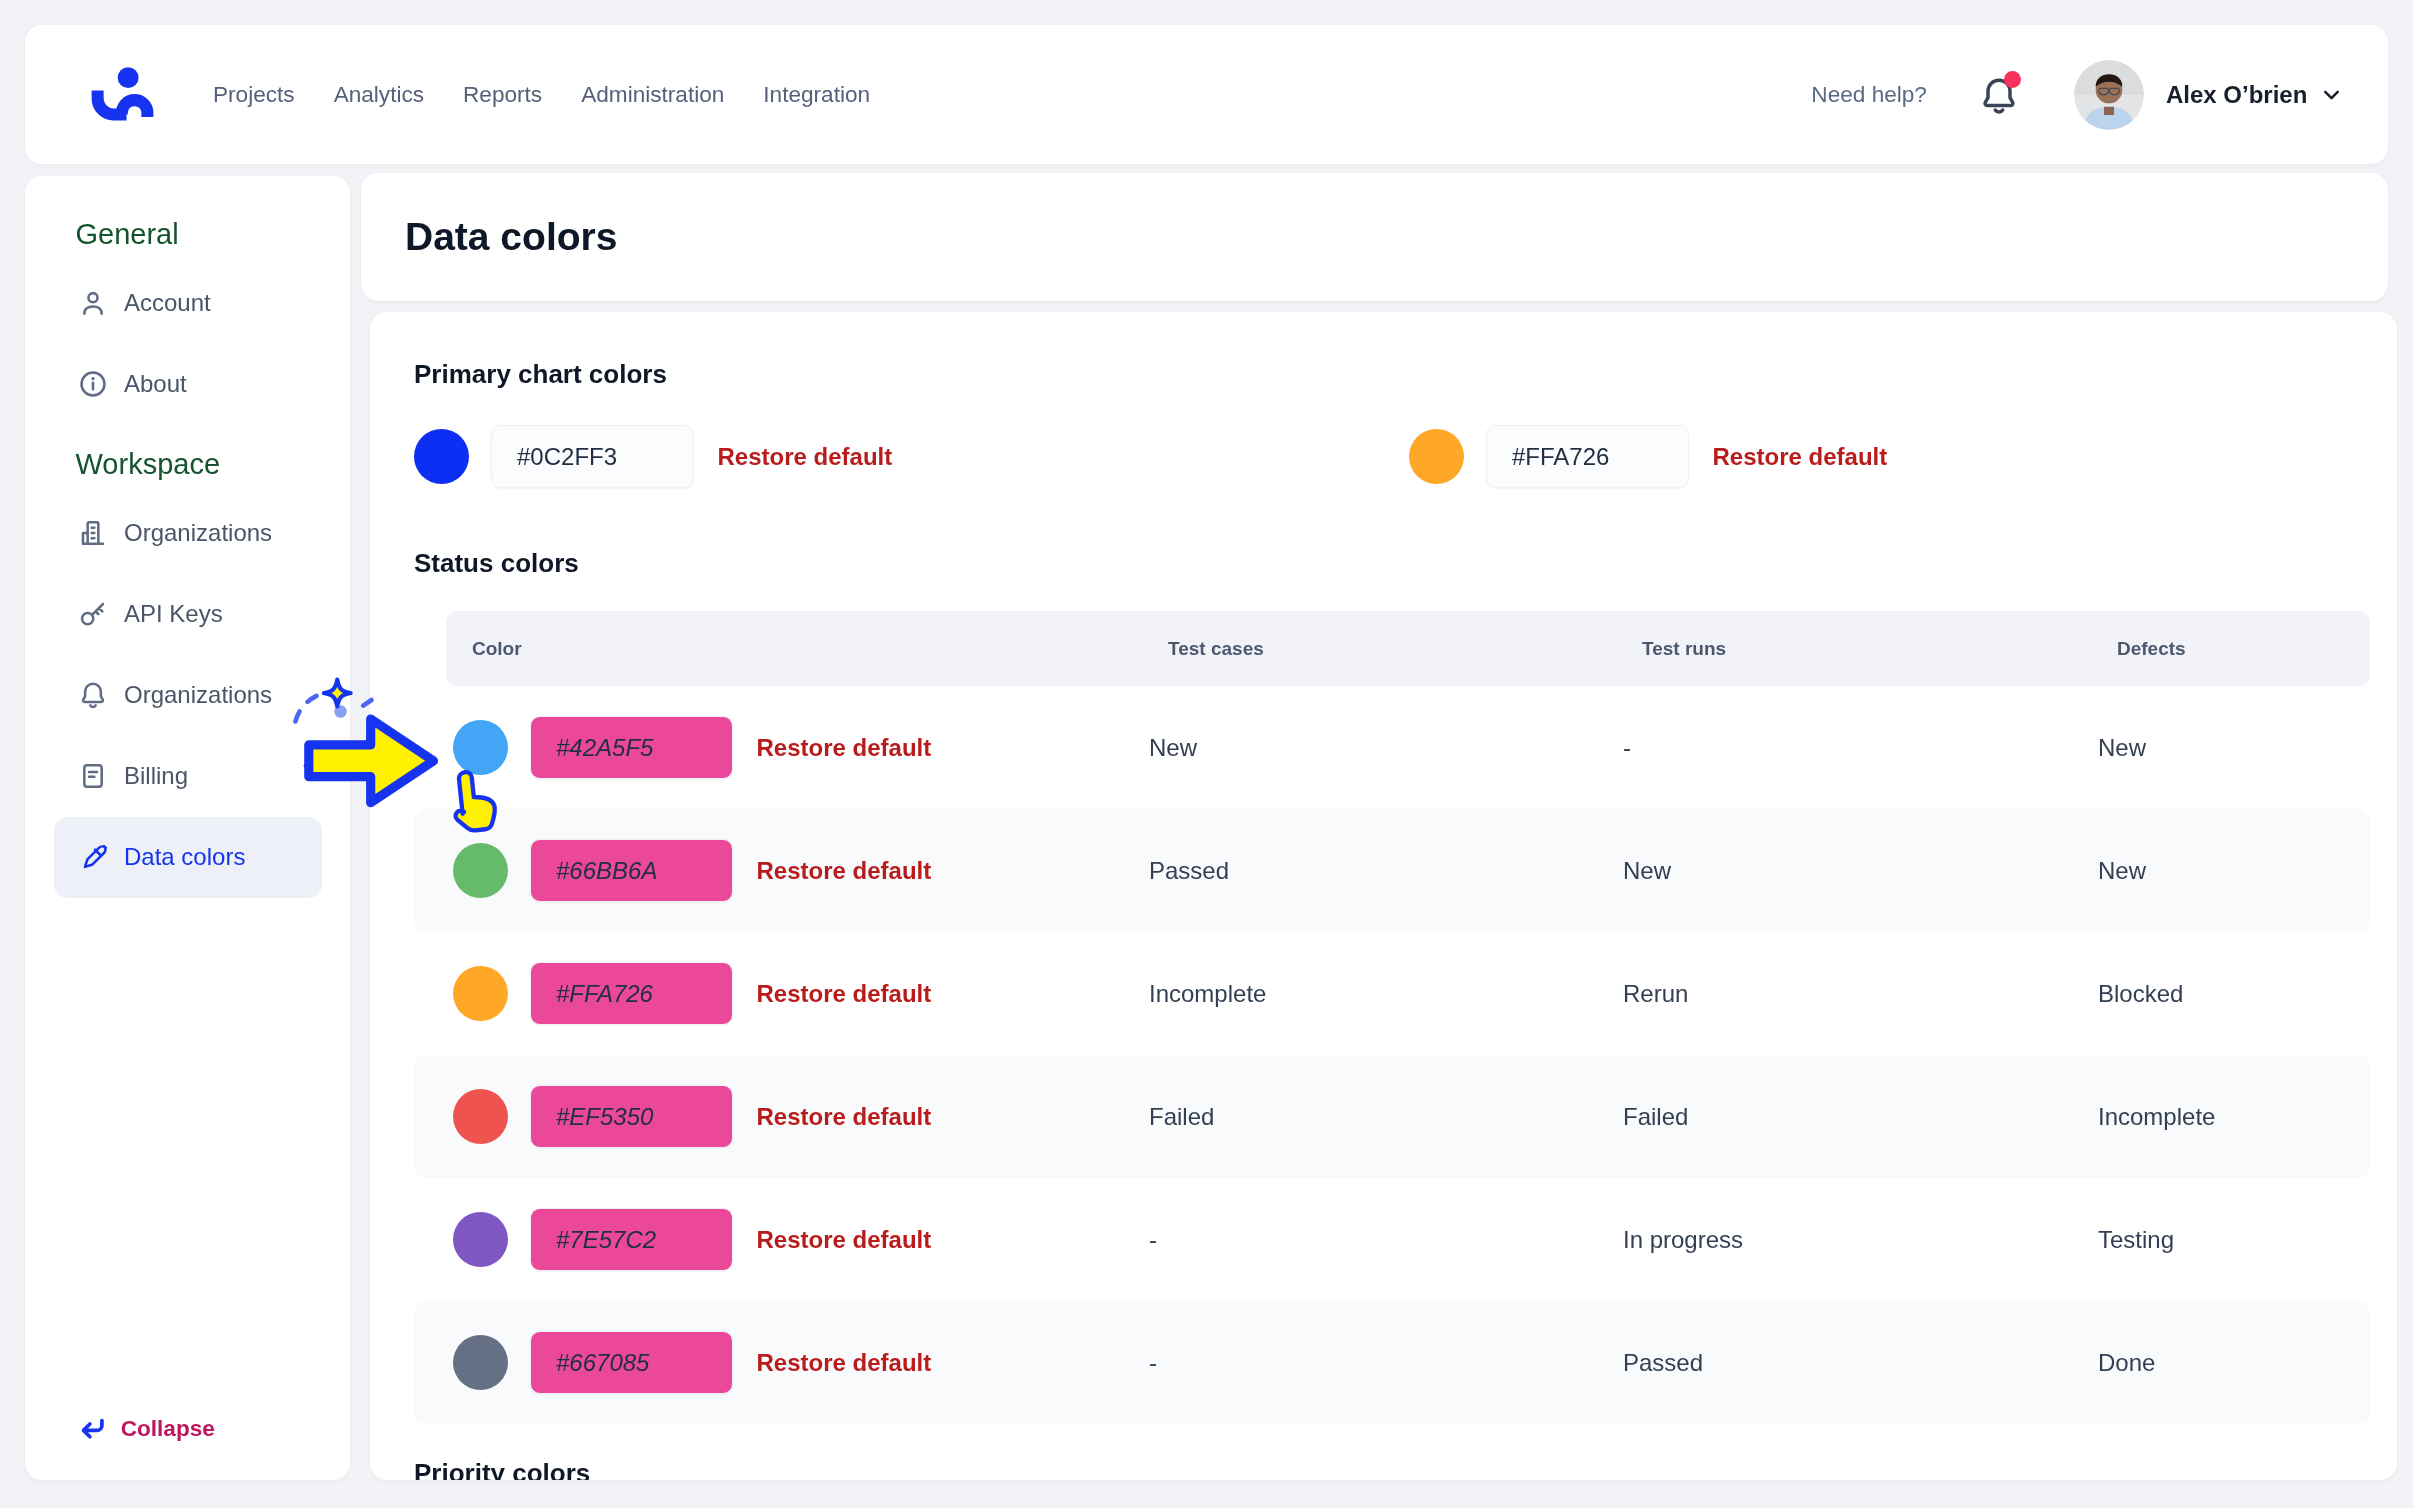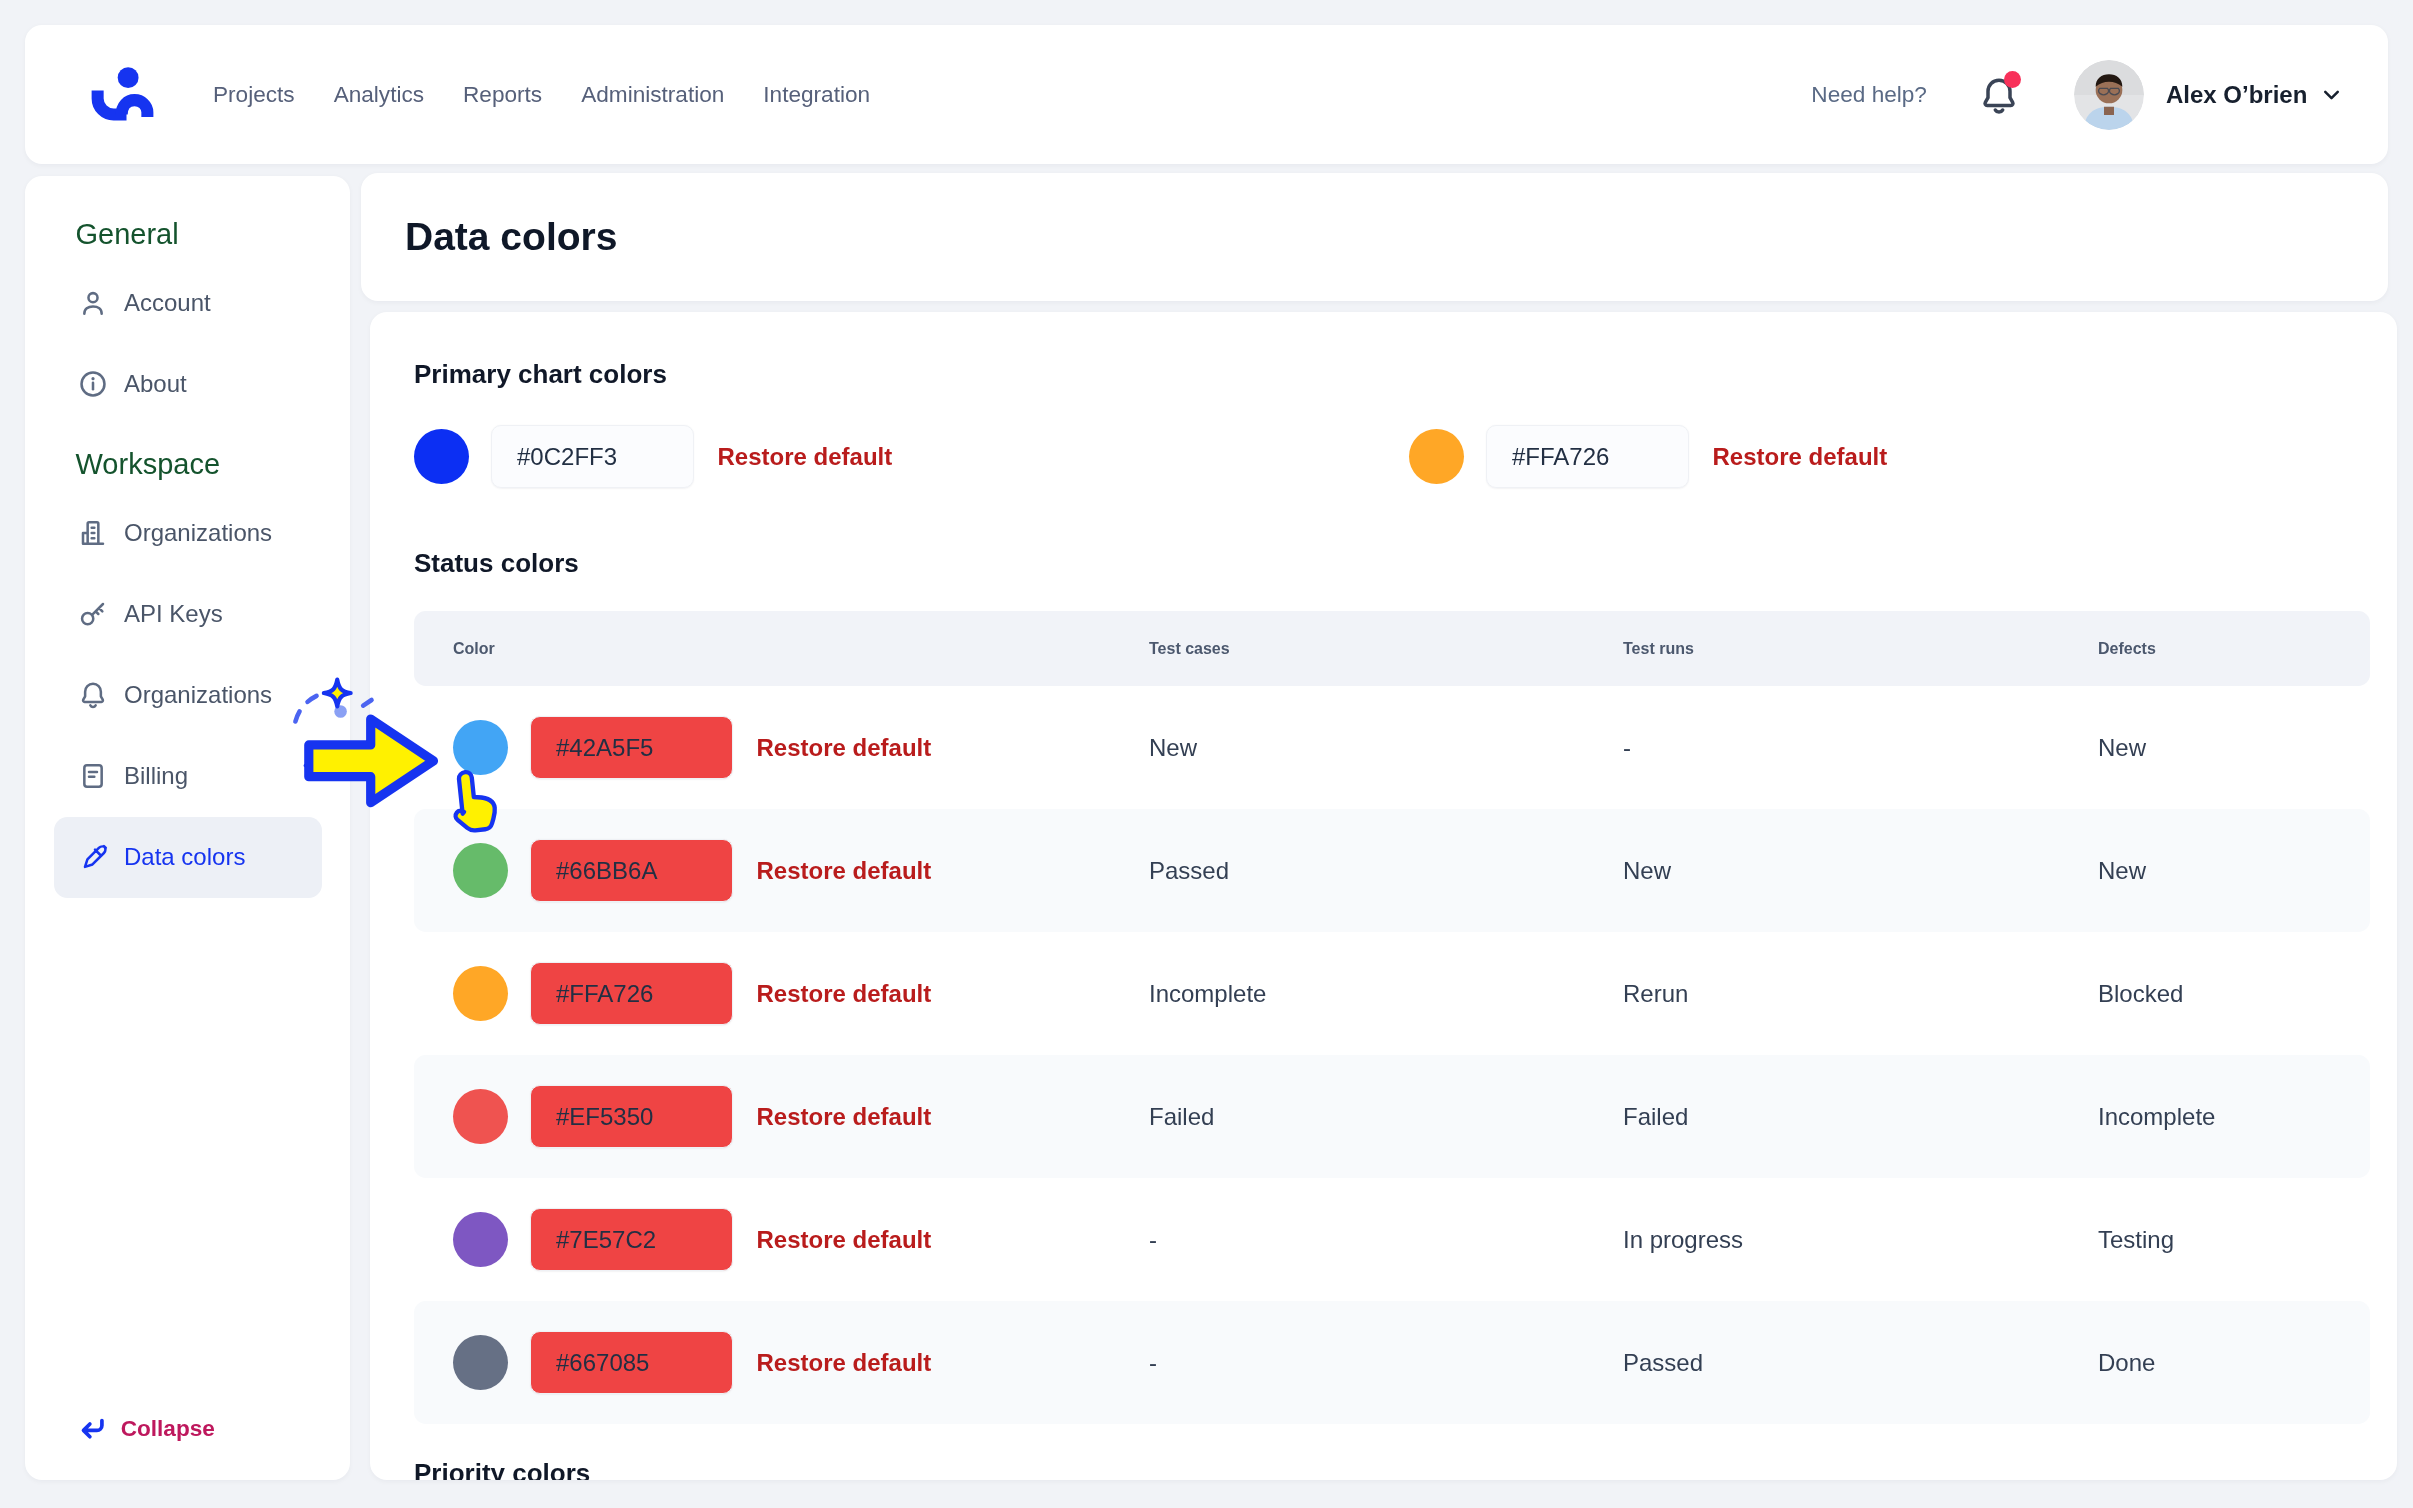--- a/index.html
+++ b/index.html
@@ -42,25 +42,25 @@
   #main-card { left:370px; top:312px; width:2027px; height:1168px; padding:47px 27px 0 44px; overflow:hidden; }
   .h2 { font-size:26px; font-weight:600; color:#101828; }
   #primary-row { display:flex; align-items:center; margin-top:35px; }
   .color-group { display:flex; align-items:center; }
   .color-group:first-child { width:995px; flex:0 0 auto; }
   .swatch { width:55px; height:55px; border-radius:50%; flex:0 0 auto; cursor:pointer; }
   .hex-input { width:203px; height:63px; margin-left:22px; border:1.3px solid #EFF1F5; background:#FBFCFE; border-radius:10px; font-family:"Liberation Sans","DejaVu Sans",sans-serif; font-size:24px; color:#222F43; padding-left:25px; box-shadow:0 0.8px 1.7px rgba(16,24,40,0.05); outline:none; }
   .restore { margin-left:23.5px; font-size:24px; font-weight:600; color:#b91c1c; cursor:default; white-space:nowrap; }
   #status-heading { margin-top:60px; }
   #status-table { margin-top:32px; }
-  .t-header { height:75px; background:#F1F3F8; border-radius:11.7px; display:grid; grid-template-columns:696px 474px 475px 1fr; align-items:center; padding:0 39px; font-size:16px; font-weight:600; color:#4C586E; }
+  .t-header { height:75px; background:#F1F3F8; border-radius:11.7px; display:grid; grid-template-columns:696px 474px 475px 1fr; align-items:center; padding:0 26px; font-size:19px; font-weight:600; color:#4C586E;margin-left:32px; }
   .t-row { height:123px; display:grid; grid-template-columns:696px 474px 475px 1fr; align-items:center; padding:0 39px; font-size:24px; color:#333F53; }
   .t-row.alt { background:#F8FAFC; border-radius:11.7px; }
   .row-colorcell { display:flex; align-items:center; }
-  .t-row .hex-input { background:#ef4444; }
+  .t-row .hex-input { background:#ec4899;font-style:italic; }
   #priority-heading { margin-top:34px; }
 
   
   #annotation { position:absolute; left:277px; top:666px; width:251px; height:193px; z-index:50; pointer-events:none; }
 </style>
 </head>
 <body>
 
 <div id="app">
 

